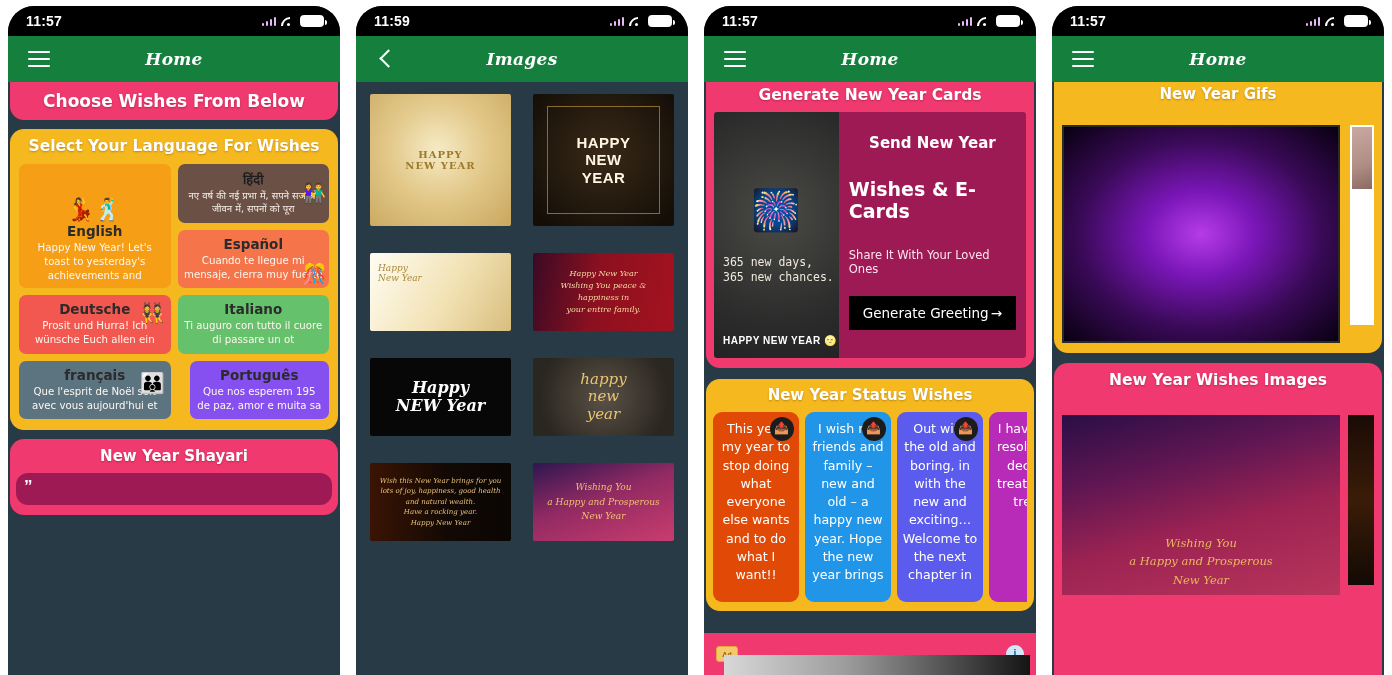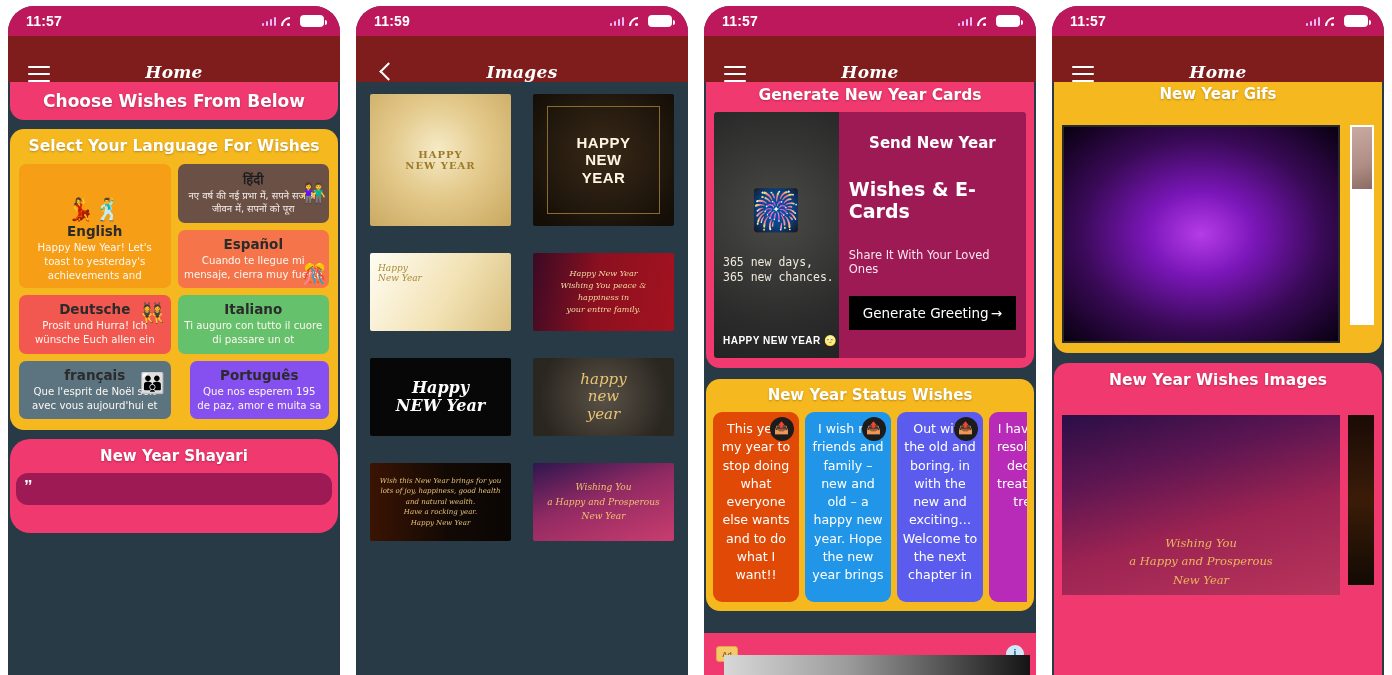--- a/index.html
+++ b/index.html
@@ -24,21 +24,21 @@
   .phone-inner {
     position: absolute;
     left: 8px; right: 8px; top: 6px; bottom: 0;
     border-radius: 26px 26px 0 0;
     overflow: hidden;
     background: #273A45;
   }
   
   .statusbar {
     height: 30px;
-    background: #be185d;
+    background: #000000;
     display: flex; align-items: center;
     padding: 0 16px 0 18px;
     color: #ffffff;
     position: relative;
   }
   .sb-time { font-size: 14px; font-weight: bold; letter-spacing: 0.2px; }
   .sb-right { margin-left: auto; display: flex; align-items: center; gap: 5px; }
   .sb-dots { display: flex; align-items: flex-end; gap: 1.5px; height: 9px; }
   .sb-dots i { width: 2.5px; background: #E5B8F8; display: block; border-radius: 1px; }
   .sb-dots i:nth-child(1){ height: 3px; }
@@ -59,22 +59,22 @@
   .sb-batt {
     width: 24px; height: 12px; border: 1.8px solid #fff; border-radius: 3.5px;
     position: relative; background: #fff;
   }
   .sb-batt::after {
     content:""; position:absolute; right:-4px; top:3.5px; width:2px; height:5px;
     background:#fff; border-radius:0 2px 2px 0;
   }
   
   .appbar {
-    height: 46px; background: #7f1d1d;
-    display: flex; align-items: flex-end; position: relative;
+    height: 46px; background: #15803d;
+    display: flex; align-items: center; position: relative;
     padding: 0 20px;
   }
   .appbar-title {
     position: absolute; left: 0; right: 0; text-align: center;
     color: #ffffff; font-size: 17px;
     font-family: "DejaVu Serif", serif;
     font-style: italic; font-weight: bold;
     letter-spacing: 0.3px;
     pointer-events: none;
   }
@@ -130,22 +130,22 @@
   .lc-hindi .lc-emoji { right: 3px; top: 50%; transform: translateY(-50%); }
   .lc-spanish { background:#F5744A; }
   .lc-spanish .lc-emoji { right: 2px; bottom: 4px; }
   .lc-german { background:#F2584F; }
   .lc-german .lc-emoji { right: 5px; top: 8px; }
   .lc-italian { background:#66C16C; }
   .lc-french { background:#5C7480; }
   .lc-french .lc-emoji { right: 5px; top: 12px; }
   .lc-portuguese { background:#8650F0;margin-left:12px; }
   .s1-shayari {
-    background:#F0396E; border-radius: 20px; margin: 9px 2px 0;
-    padding: 8px 6px 28px;
+    background:#F0396E; border-radius: 14px; margin: 9px 2px 0;
+    padding: 8px 6px 10px;
   }
   .s1-shayarititle { font-size: 15px; text-align:center; margin-bottom: 8px; }
   .s1-quotecard {
     background:#9E1A55; border-radius: 12px; padding: 6px 8px 10px;
     color:#ffffff;
   }
   .s1-quotemark { font-size: 17px; font-weight: bold; line-height: 0.9; color:#fff; }
   .s1-quotetext {
     text-align:center; font-size: 12.6px; line-height: 1.5;
     font-family:"DejaVu Sans", sans-serif; margin-top: 1px;

